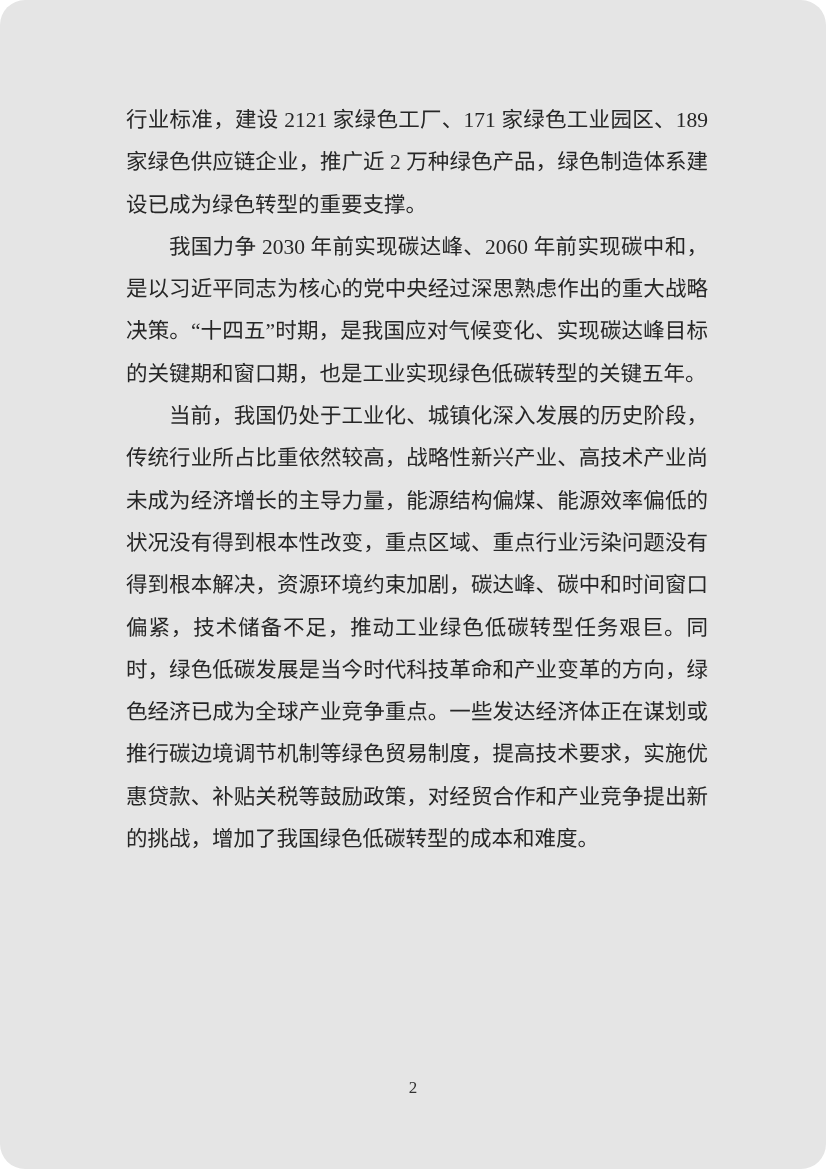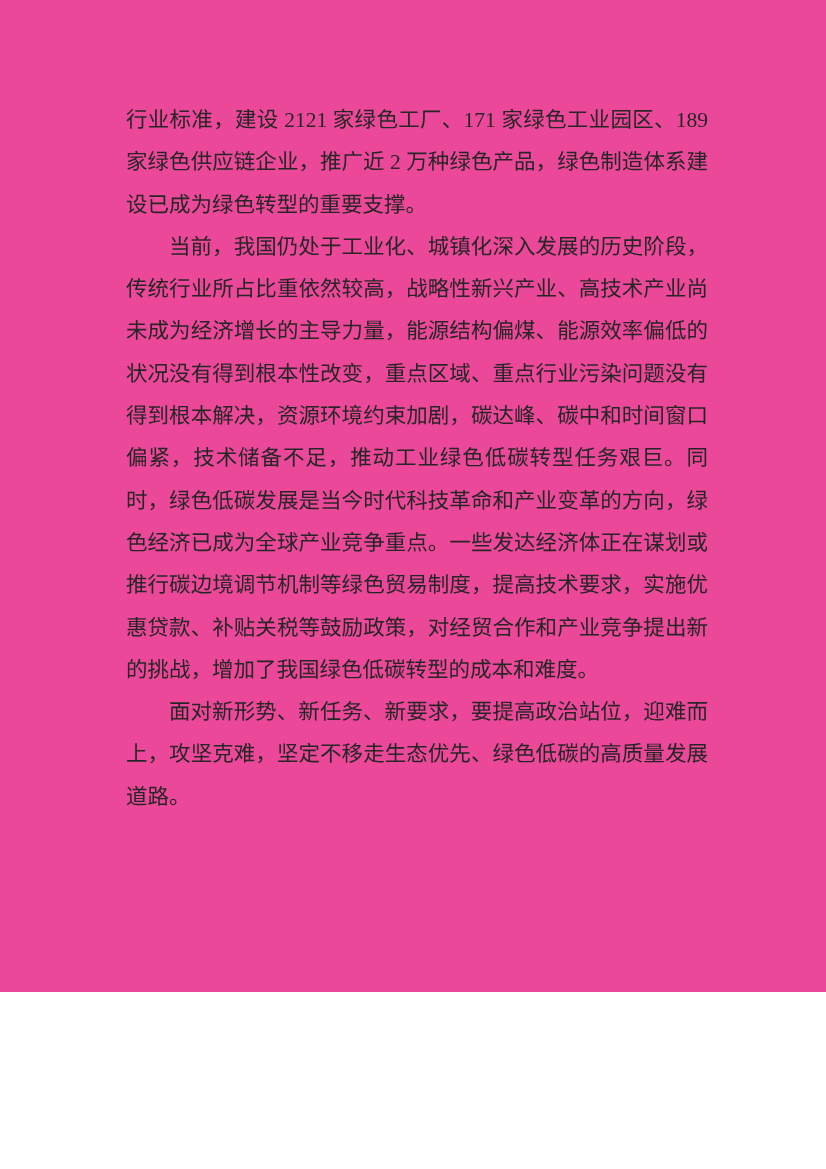--- a/index.html
+++ b/index.html
@@ -3,25 +3,26 @@
 <meta charset="utf-8">
 <style>
   html, body {
     margin: 0;
     padding: 0;
     background: #ffffff;
   }
   .doc-page {
     position: relative;
     width: 826px;
-    height: 992px;
-    background: #ec4899;
+    height: 1169px;
+    background: #e5e5e5;
     overflow: hidden;
     font-family: "Liberation Serif", "DejaVu Serif", serif;
     color: #262626;
+    border-radius: 25px;
   }
   .text-block {
     position: absolute;
     left: 126px;
     top: 99px;
     width: 582px;
   }
   .para {
     margin: 0;
     font-size: 21.5px;
@@ -49,17 +50,17 @@
     line-height: 24px;
     color: #333333;
   }
 </style>
 </head>
 <body>
 
 <div class="doc-page">
   <div class="text-block">
     <p class="para">行业标准，建设 2121 家绿色工厂、171 家绿色工业园区、189 家绿色供应链企业，推广近 2 万种绿色产品，绿色制造体系建设已成为绿色转型的重要支撑。</p>
+    <p class="para indent">我国力争 2030 年前实现碳达峰、2060 年前实现碳中和，是以习近平同志为核心的党中央经过深思熟虑作出的重大战略决策。“十四五”时期，是我国应对气候变化、实现碳达峰目标的关键期和窗口期，也是工业实现绿色低碳转型的关键五年。</p>
     <p class="para indent">当前，我国仍处于工业化、城镇化深入发展的历史阶段，传统行业所占比重依然较高，战略性新兴产业、高技术产业尚未成为经济增长的主导力量，能源结构偏煤、能源效率偏低的状况没有得到根本性改变，重点区域、重点行业污染问题没有得到根本解决，资源环境约束加剧，碳达峰、碳中和时间窗口偏紧，技术储备不足，推动工业绿色低碳转型任务艰巨。同时，绿色低碳发展是当今时代科技革命和产业变革的方向，绿色经济已成为全球产业竞争重点。一些发达经济体正在谋划或推行碳边境调节机制等绿色贸易制度，提高技术要求，实施优惠贷款、补贴关税等鼓励政策，对经贸合作和产业竞争提出新的挑战，增加了我国绿色低碳转型的成本和难度。</p>
-    <p class="para indent">面对新形势、新任务、新要求，要提高政治站位，迎难而上，攻坚克难，坚定不移走生态优先、绿色低碳的高质量发展道路。</p>
   </div>
   <div class="page-footer">2</div>
 </div>
 
 </body></html>

